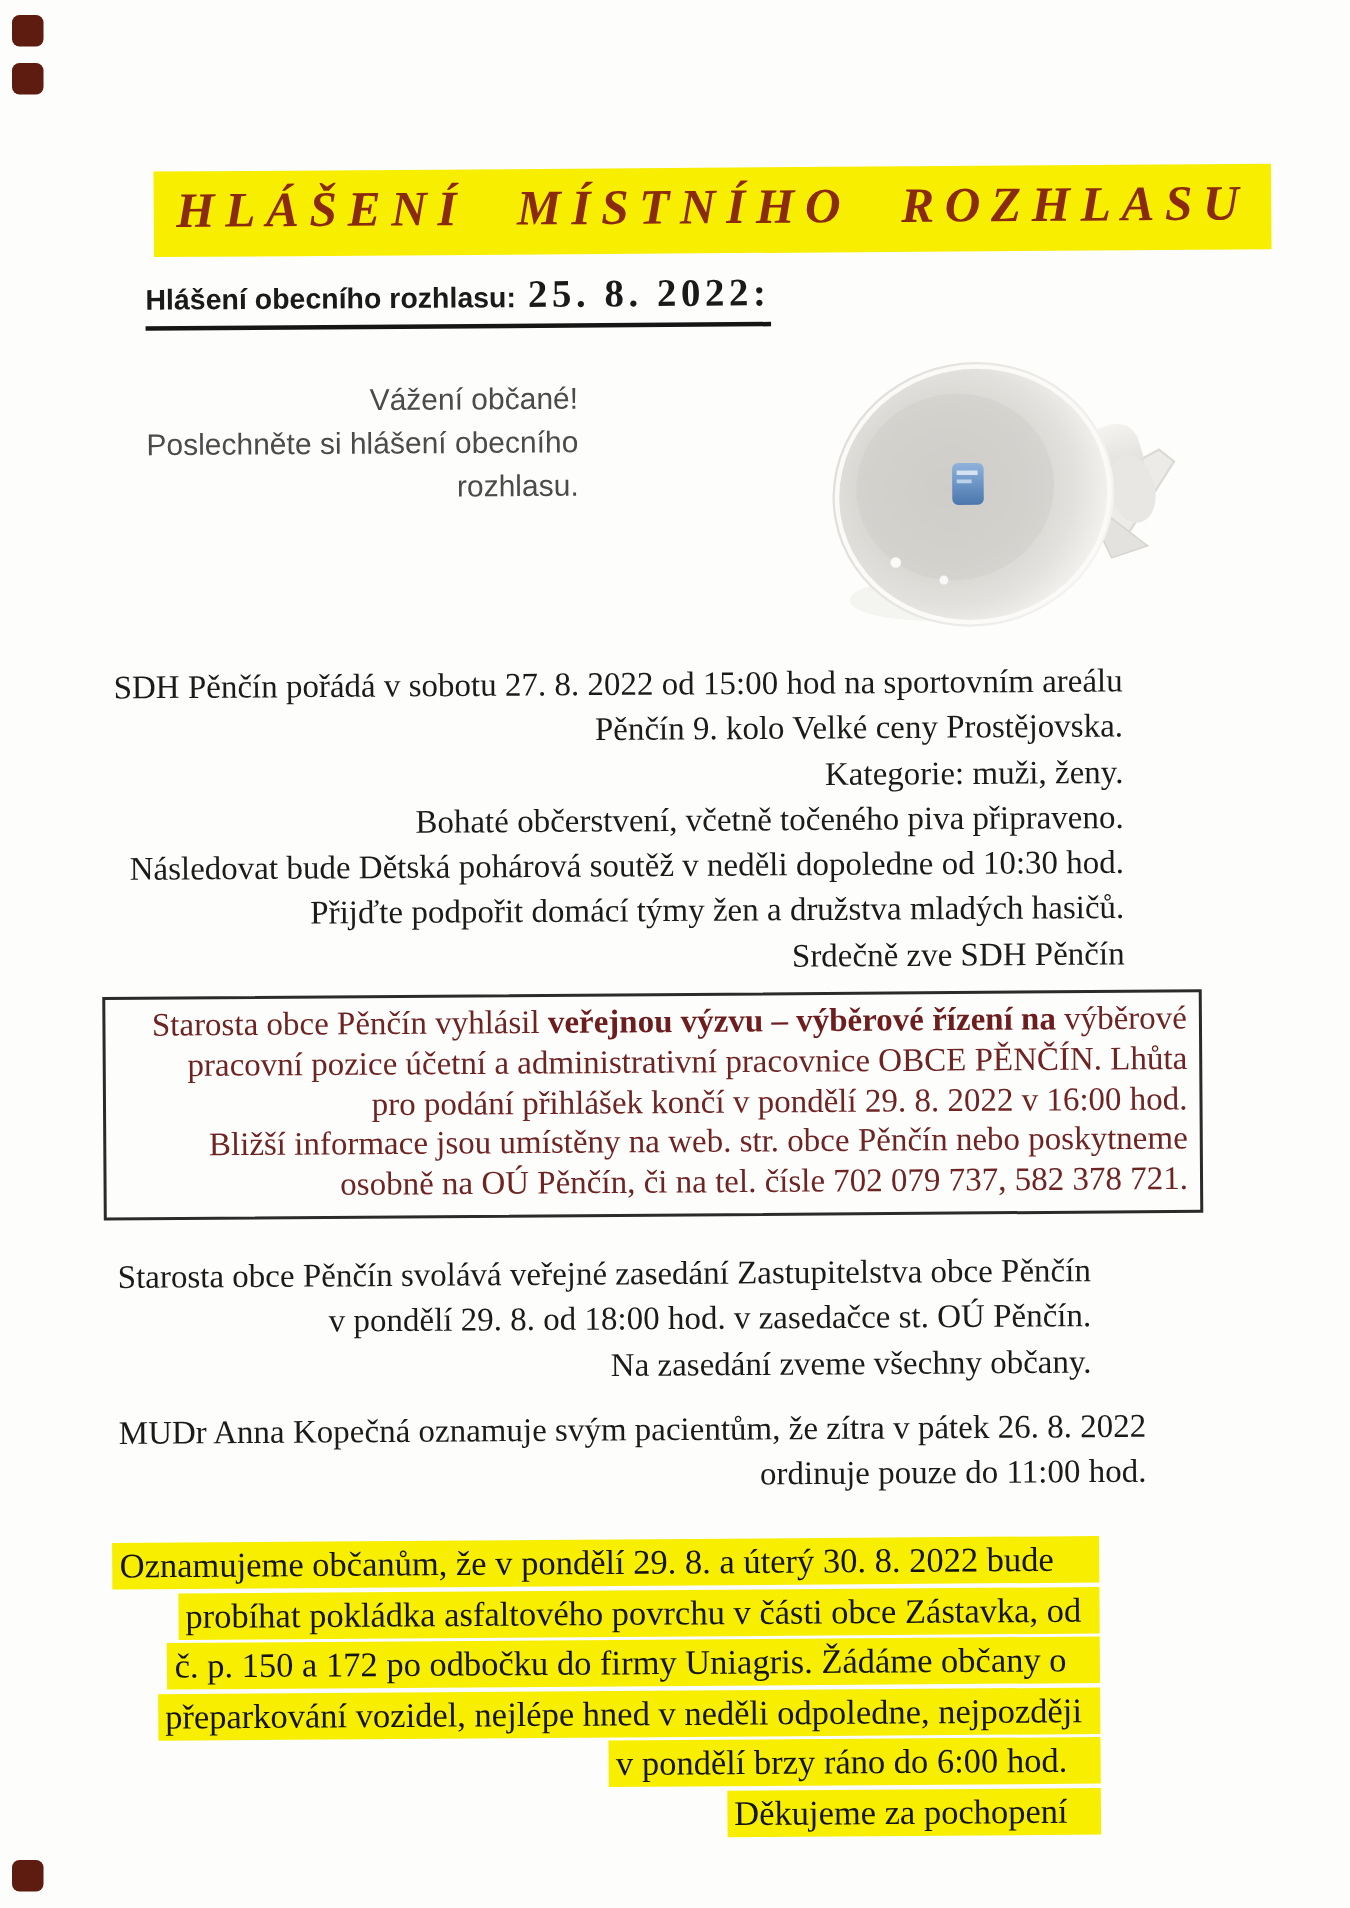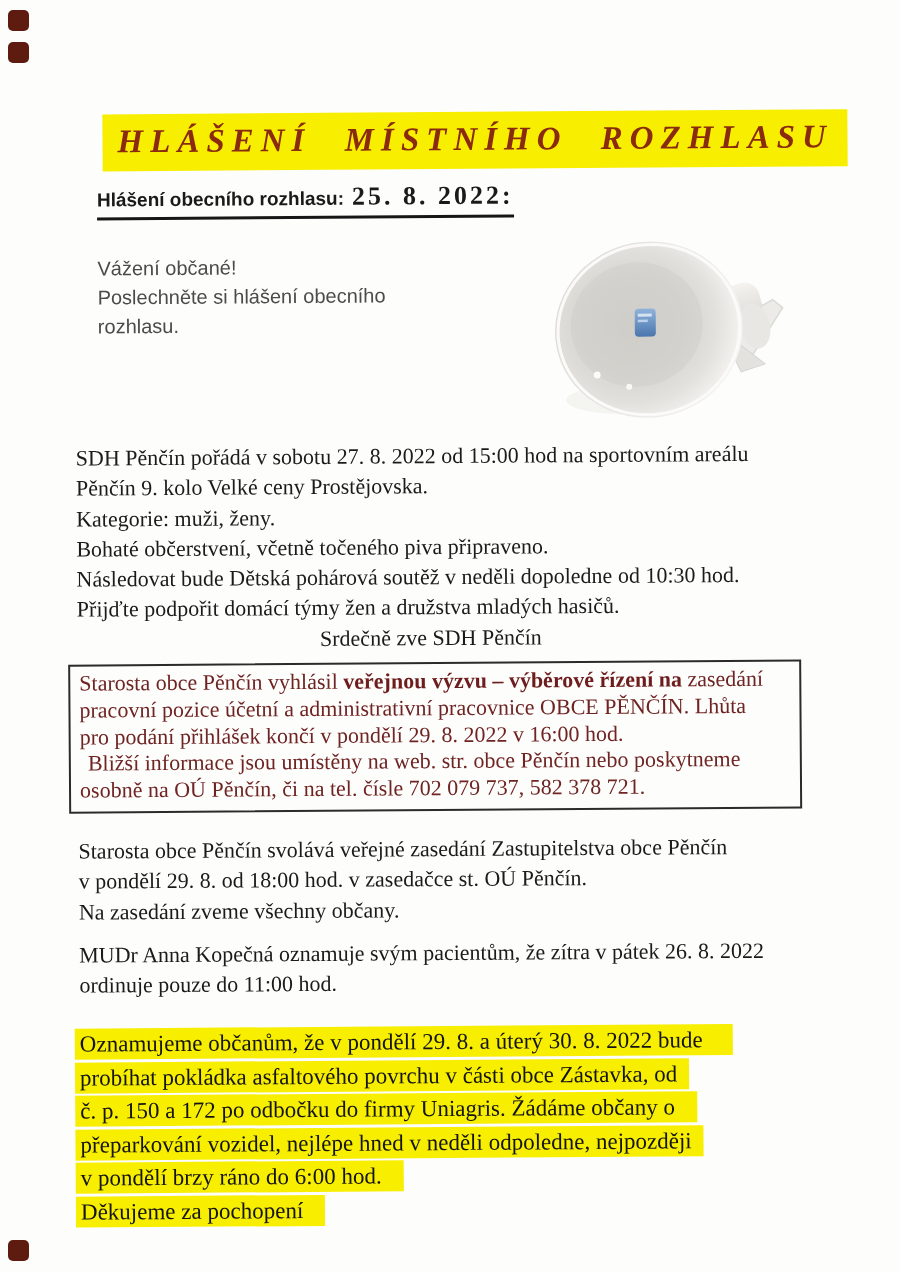--- a/index.html
+++ b/index.html
@@ -3,21 +3,21 @@
 <meta charset="utf-8">
 <style>
   html,body{margin:0;padding:0;}
   body{
     width:900px;height:1272px;
     background:#fdfdfb;
     font-family:"Liberation Serif", serif;
     overflow:hidden;
     position:relative;
   }
-  #page{position:absolute;inset:0;width:900px;height:1092px;background:#fdfdfb;}
+  #page{position:absolute;inset:0;width:900px;height:1092px;background:#fdfdfb;text-align:right;}
   #scan{position:absolute;inset:0;transform:rotate(-0.4deg);transform-origin:450px 640px;}
 
   
   .corner-mark{
     position:absolute;left:8px;width:21px;height:21px;
     background:#5e1b0f;border-radius:5px;
   }
   #mark-1{top:10px;}
   #mark-2{top:42px;}
   #mark-3{top:1240px;}
@@ -174,21 +174,21 @@
       <div>SDH Pěnčín pořádá v sobotu 27. 8. 2022 od 15:00 hod na sportovním areálu</div>
       <div>Pěnčín 9. kolo Velké ceny Prostějovska.</div>
       <div>Kategorie: muži, ženy.</div>
       <div>Bohaté občerstvení, včetně točeného piva připraveno.</div>
       <div>Následovat bude Dětská pohárová soutěž v neděli dopoledne od 10:30 hod.</div>
       <div>Přijďte podpořit domácí týmy žen a družstva mladých hasičů.</div>
       <div class="closing-line">Srdečně zve SDH Pěnčín</div>
     </div>
 
     <div class="notice-box">
-      <div><span>Starosta obce Pěnčín vyhlásil </span><b>veřejnou výzvu – výběrové řízení na</b><span> zasedání</span></div>
+      <div><span>Starosta obce Pěnčín vyhlásil </span><b>veřejnou výzvu – výběrové řízení na</b><span> výběrové</span></div>
       <div>pracovní pozice účetní a administrativní pracovnice OBCE PĚNČÍN. Lhůta</div>
       <div>pro podání přihlášek končí v pondělí 29. 8. 2022 v 16:00 hod.</div>
       <div class="notice-indent">Bližší informace jsou umístěny na web. str. obce Pěnčín nebo poskytneme</div>
       <div>osobně na OÚ Pěnčín, či na tel. čísle 702 079 737, 582 378 721.</div>
     </div>
 
     <div id="meeting-paragraph" class="para">
       <div>Starosta obce Pěnčín svolává veřejné zasedání Zastupitelstva obce Pěnčín</div>
       <div>v pondělí 29. 8. od 18:00 hod. v zasedačce st. OÚ Pěnčín.</div>
       <div>Na zasedání zveme všechny občany.</div>

